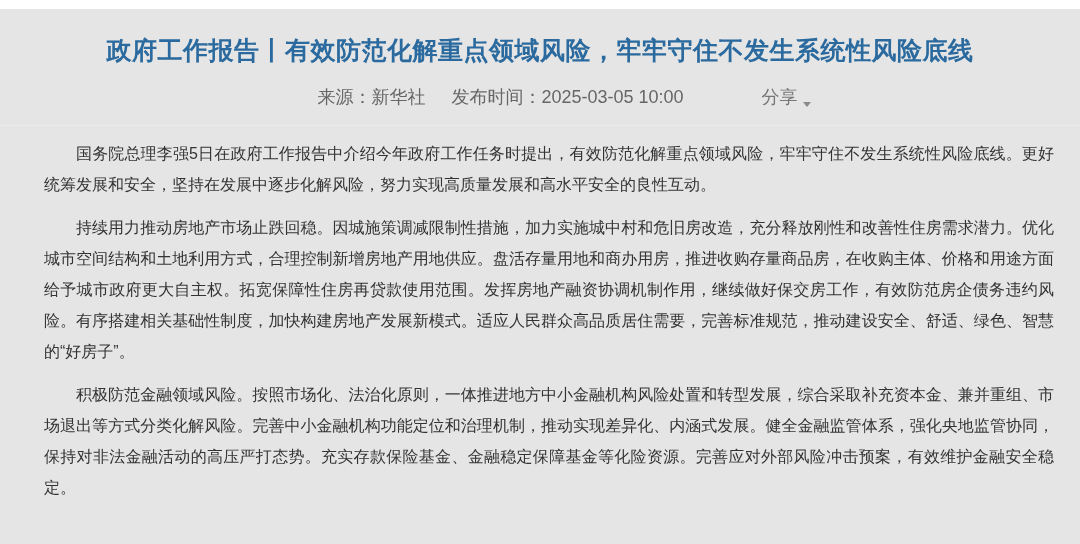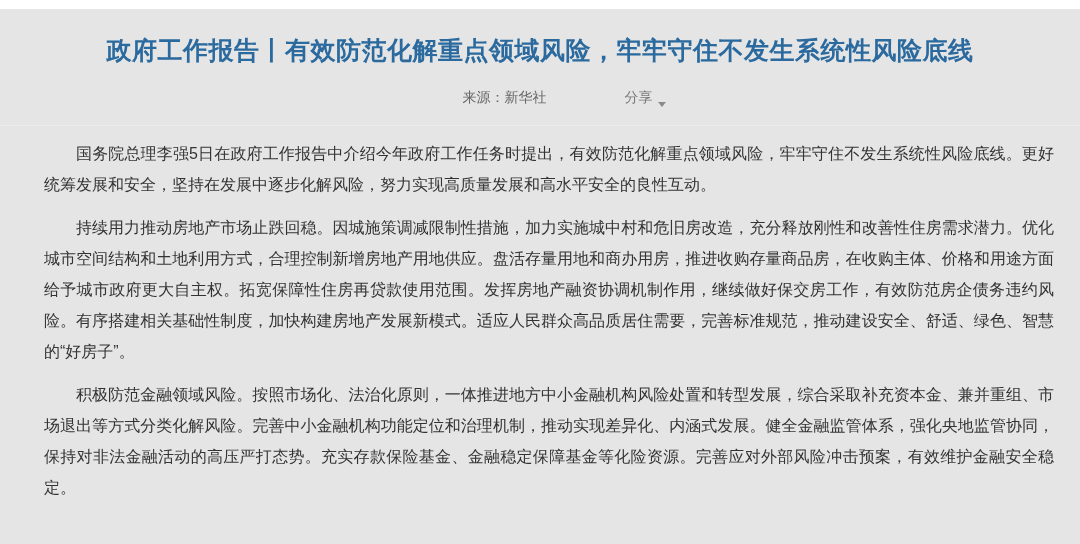--- a/index.html
+++ b/index.html
@@ -20,21 +20,21 @@
     line-height: 34px;
     font-weight: bold;
     color: #2b6a9e;
     letter-spacing: 0.5px;
   }
   .meta {
     margin-top: 20px;
     display: flex;
     justify-content: center;
     align-items: center;
-    font-size: 14px;
+    font-size: 18px;
     color: #666666;
     line-height: 20px;
     padding-left: 48px;
   }
   .meta-item { white-space: nowrap; }
   .meta-item.publish { margin-left: 26px; }
   .meta-item.share {
     margin-left: 78px;
     cursor: pointer;
     display: inline-flex;
@@ -73,20 +73,21 @@
 <body>
 
 <div class="page">
 
   <div class="header">
     <h1 class="title">政府工作报告丨有效防范化解重点领域风险，牢牢守住不发生系统性风险底线</h1>
 
     <div class="meta">
       <span class="meta-item source"><span>来源：</span><span>新华社</span></span>
 
+      <span class="meta-item publish"><span>发布时间：</span><span>2025-03-05 10:00</span></span>
 
       <span class="meta-item share">
         <span>分享</span>
         <span class="caret"></span>
       </span>
     </div>
   </div>
 
   <div class="divider"></div>
 

